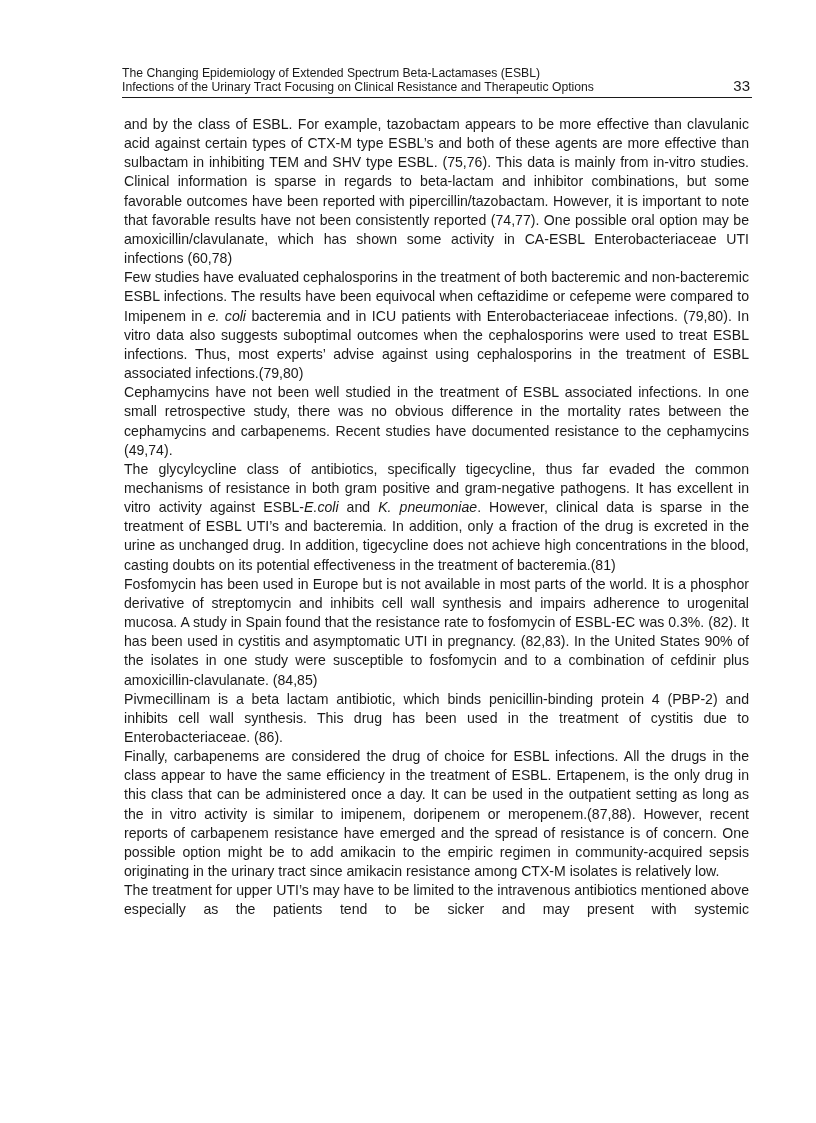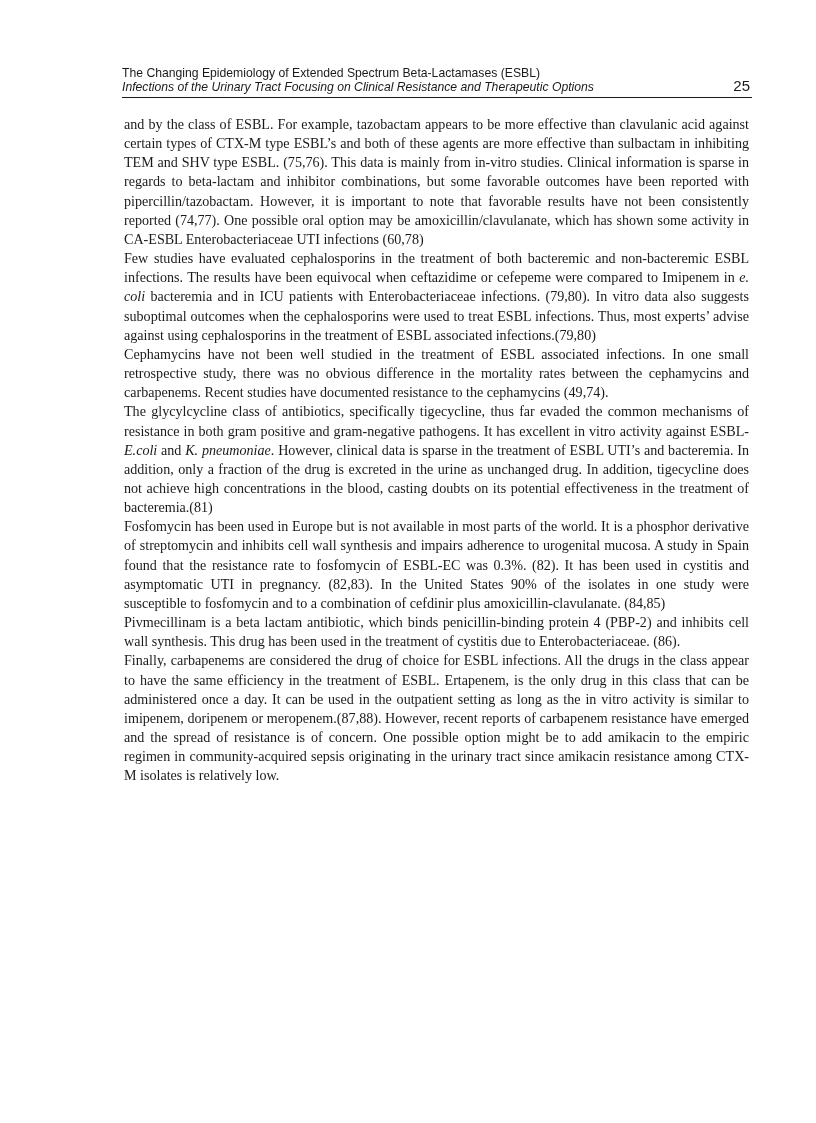--- a/index.html
+++ b/index.html
@@ -31,35 +31,34 @@
       font-family: "Liberation Sans", sans-serif;
       color: #1a1a1a;
     }
     .running-header .title-line {
       font-size: 12.2px;
       line-height: 14px;
       white-space: nowrap;
     }
     .running-header .title-line.second {
       width: 560px;
-      font-style: italic;
     }
     .running-header .page-number {
       position: absolute;
       right: 2px;
       top: 11px;
       font-size: 15px;
       line-height: 18px;
     }
     .body-text {
       position: absolute;
       left: 96px;
       top: 115px;
       width: 625px;
-      font-family: Liberation Serif, serif;
+      font-family: Liberation Sans, sans-serif;
       font-size: 14.1px;
       line-height: 19.15px;
       color: #1a1a1a;
       text-align: justify;
     }
     .body-text p {
       margin: 0;
       padding: 0;
       text-indent: 0;
     }
@@ -68,21 +67,21 @@
     }
   </style>
 </head>
 <body>
 
 <div class="page">
 
   <div class="running-header">
     <div class="title-line">The Changing Epidemiology of Extended Spectrum Beta-Lactamases (ESBL)</div>
     <div class="title-line second">Infections of the Urinary Tract Focusing on Clinical Resistance and Therapeutic Options</div>
-    <div class="page-number">25</div>
+    <div class="page-number">33</div>
   </div>
 
   <div class="body-text">
 
     <p>
       <span>and by the class of ESBL. For example, tazobactam appears to be more effective than clavulanic acid against certain types of CTX-M type ESBL’s and both of these agents are more effective than sulbactam in inhibiting TEM and SHV type ESBL. (75,76). This data is mainly from in-vitro studies. Clinical information is sparse in regards to beta-lactam and inhibitor combinations, but some favorable outcomes have been reported with pipercillin/tazobactam. However, it is important to note that favorable results have not been consistently reported (74,77). One possible oral option may be amoxicillin/clavulanate, which has shown some activity in CA-ESBL Enterobacteriaceae UTI infections (60,78)</span>
     </p>
 
     <p>
       <span>Few studies have evaluated cephalosporins in the treatment of both bacteremic and non-bacteremic ESBL infections. The results have been equivocal when ceftazidime or cefepeme were compared to Imipenem in </span><i>e. coli</i><span> bacteremia and in ICU patients with Enterobacteriaceae infections. (79,80). In vitro data also suggests suboptimal outcomes when the cephalosporins were used to treat ESBL infections. Thus, most experts’ advise against using cephalosporins in the treatment of ESBL associated infections.(79,80)</span>
@@ -102,15 +101,18 @@
 
     <p>
       <span>Pivmecillinam is a beta lactam antibiotic, which binds penicillin-binding protein 4 (PBP-2) and inhibits cell wall synthesis. This drug has been used in the treatment of cystitis due to Enterobacteriaceae. (86).</span>
     </p>
 
 
     <p>
       <span>Finally, carbapenems are considered the drug of choice for ESBL infections. All the drugs in the class appear to have the same efficiency in the treatment of ESBL. Ertapenem, is the only drug in this class that can be administered once a day. It can be used in the outpatient setting as long as the in vitro activity is similar to imipenem, doripenem or meropenem.(87,88). However, recent reports of carbapenem resistance have emerged and the spread of resistance is of concern. One possible option might  be to add amikacin to the empiric regimen in community-acquired sepsis originating in the urinary tract since amikacin resistance among CTX-M isolates is relatively low.</span>
     </p>
 
+    <p style="text-align-last: justify;">
+      <span>The treatment for upper UTI’s may have to be limited to the intravenous antibiotics mentioned above especially as the patients tend to be sicker and may present with systemic</span>
+    </p>
 
   </div>
 </div>
 
 </body></html>

